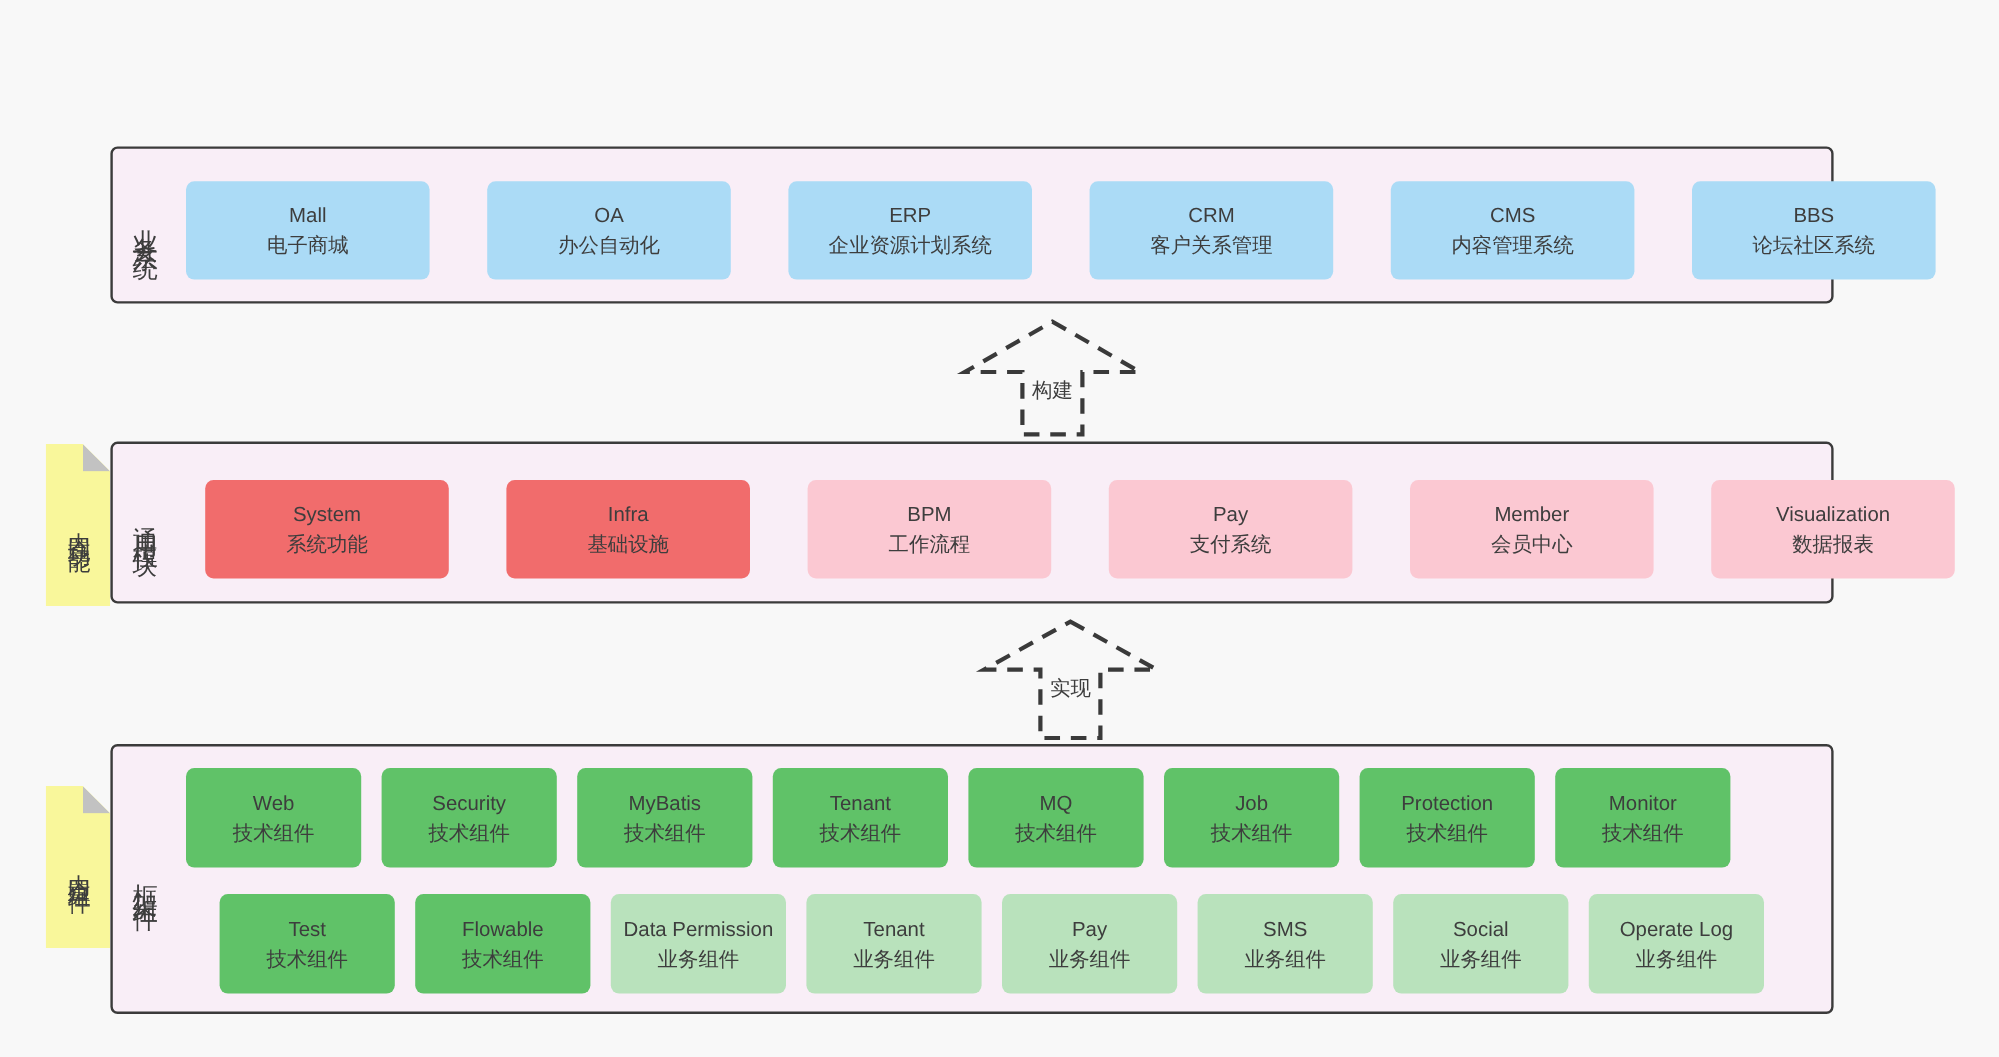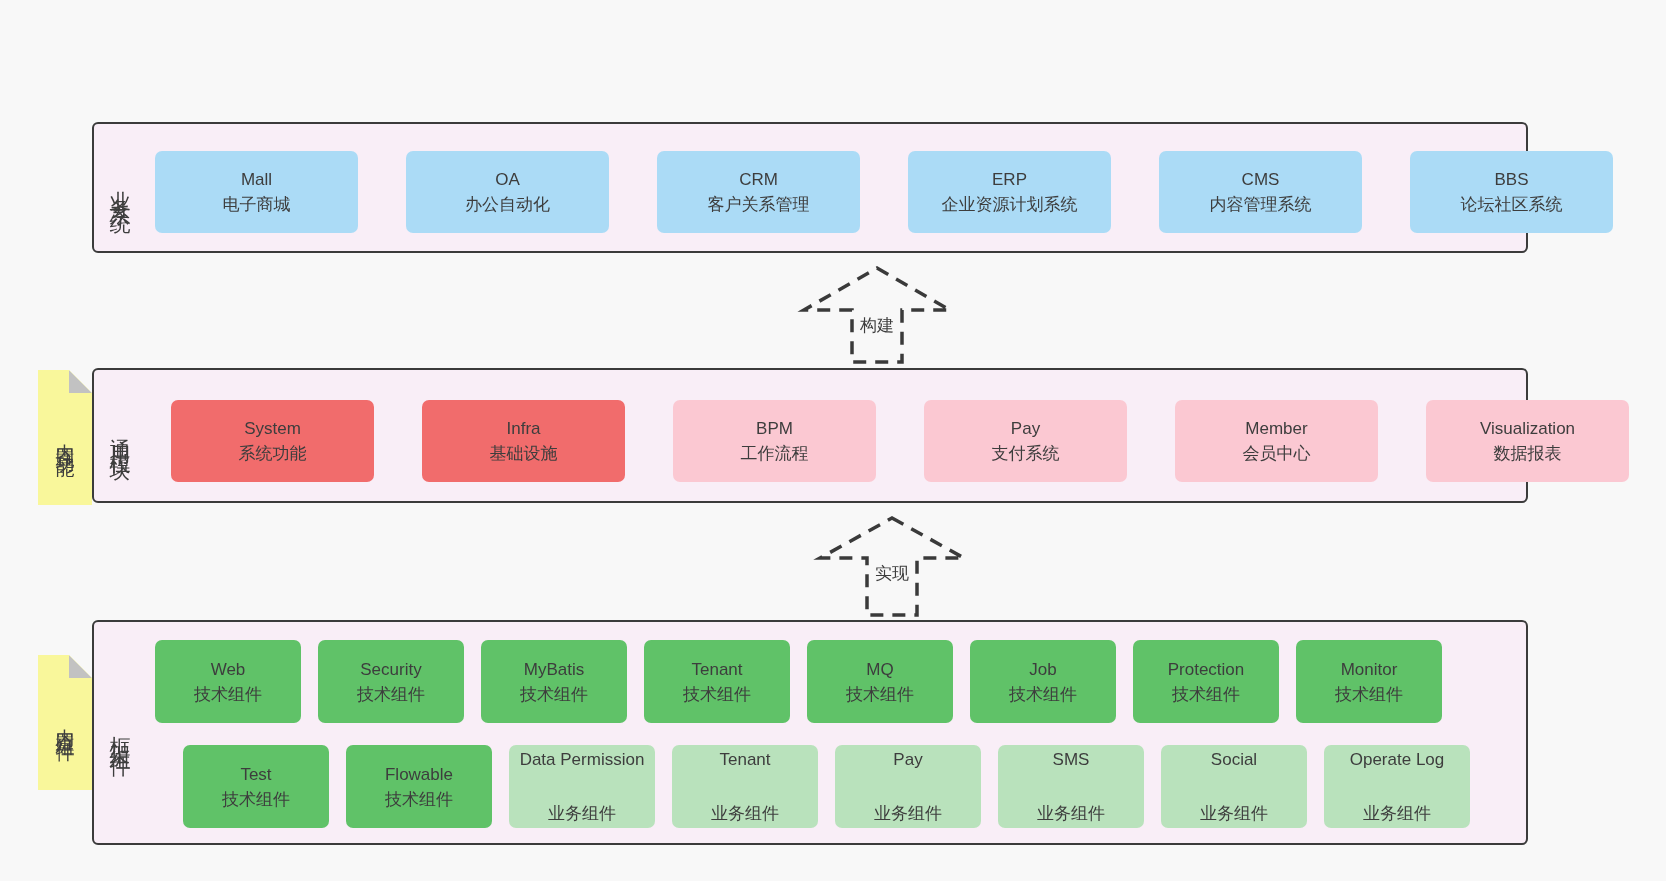--- a/index.html
+++ b/index.html
@@ -50,21 +50,21 @@
     text-align:center; border-radius:7px;
     font-size:17px; line-height:25px; color:var(--text);
     padding:2px 6px;
   }
   .row-wide .box{width:203px; height:82px;}
   .row-narrow .box{width:146px; height:83px;}
   .box.blue{background:var(--blue);}
   .box.red{background:var(--red);}
   .box.pink{background:var(--pink);text-align:right;}
   .box.green{background:var(--green);}
-  .box.green-light{background:var(--green-light);justify-content:space-between;}
+  .box.green-light{background:var(--green-light);}
 
   
   .note{
     position:absolute; left:38px; width:54px; height:135px;
     background:var(--note-yellow); z-index:0;
     clip-path:polygon(0 0, calc(100% - 23px) 0, 100% 23px, 100% 100%, 0 100%);
   }
   .note-2{top:370px;}
   .note-3{top:655px;}
   .note-fold{
@@ -111,26 +111,26 @@
     <div class="row row-wide">
         <div class="box blue">
           <span>Mall</span>
           <span>电子商城</span>
         </div>
         <div class="box blue">
           <span>OA</span>
           <span>办公自动化</span>
         </div>
         <div class="box blue">
+          <span>ERP</span>
+          <span>企业资源计划系统</span>
+        </div>
+        <div class="box blue">
           <span>CRM</span>
           <span>客户关系管理</span>
-        </div>
-        <div class="box blue">
-          <span>ERP</span>
-          <span>企业资源计划系统</span>
         </div>
         <div class="box blue">
           <span>CMS</span>
           <span>内容管理系统</span>
         </div>
         <div class="box blue">
           <span>BBS</span>
           <span>论坛社区系统</span>
         </div>
       </div>

